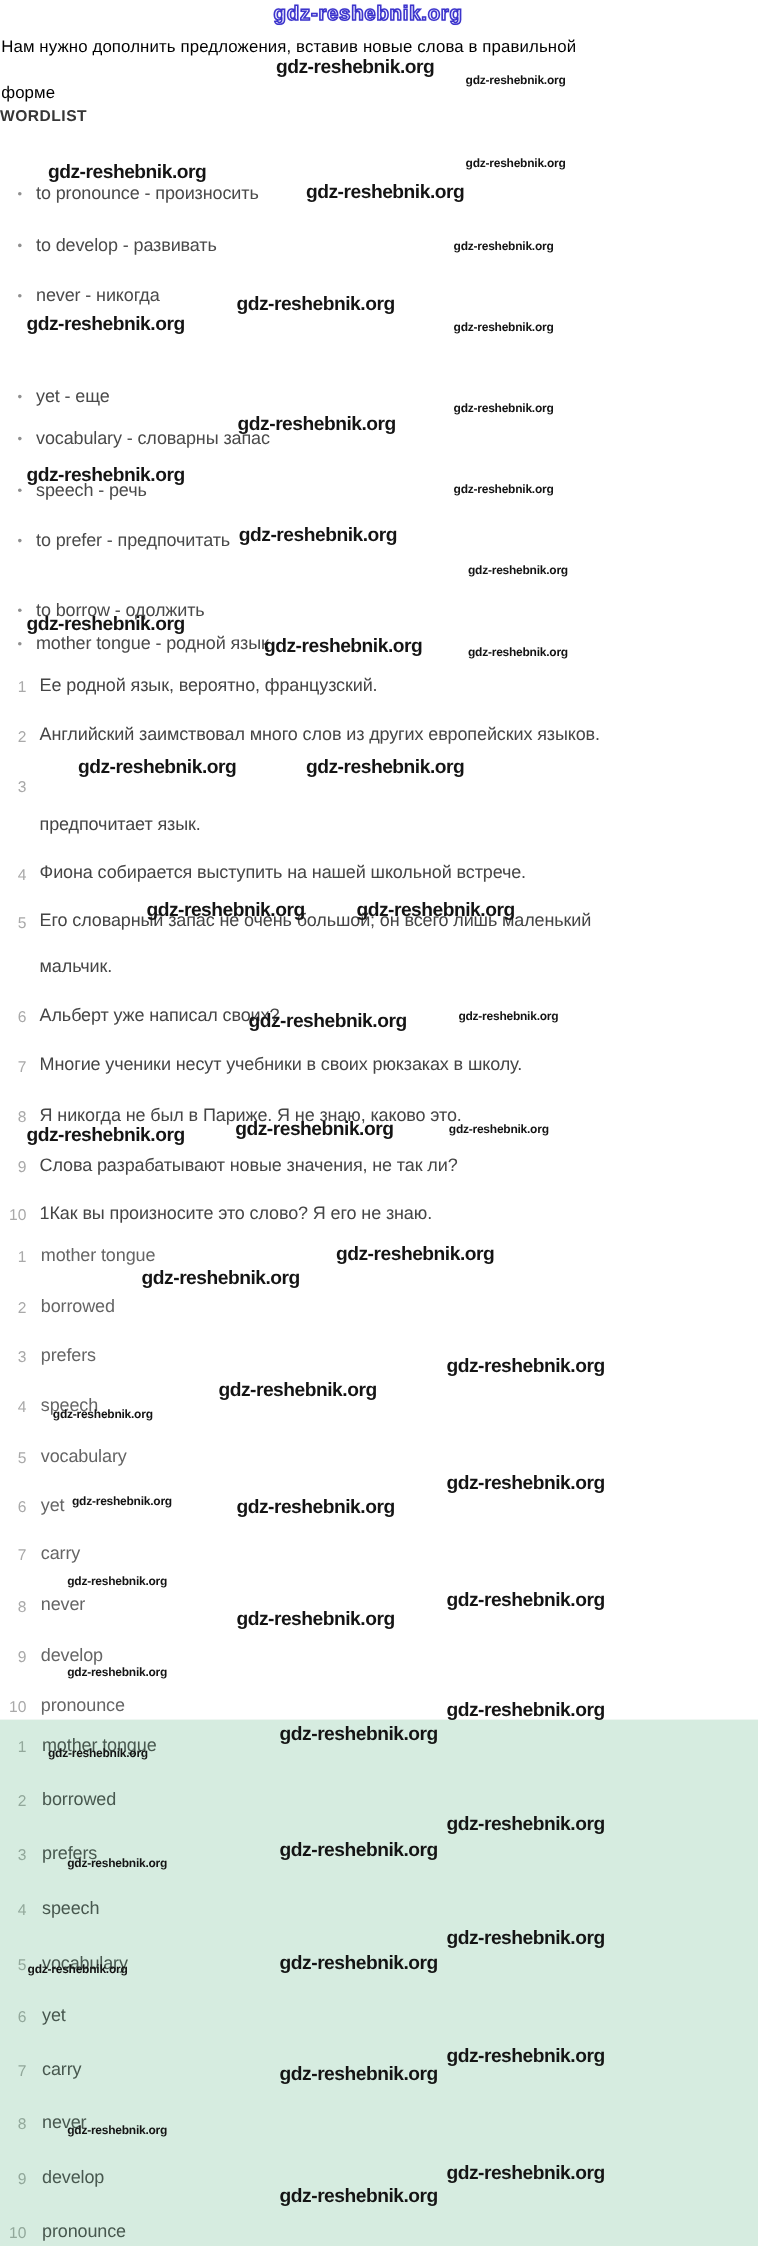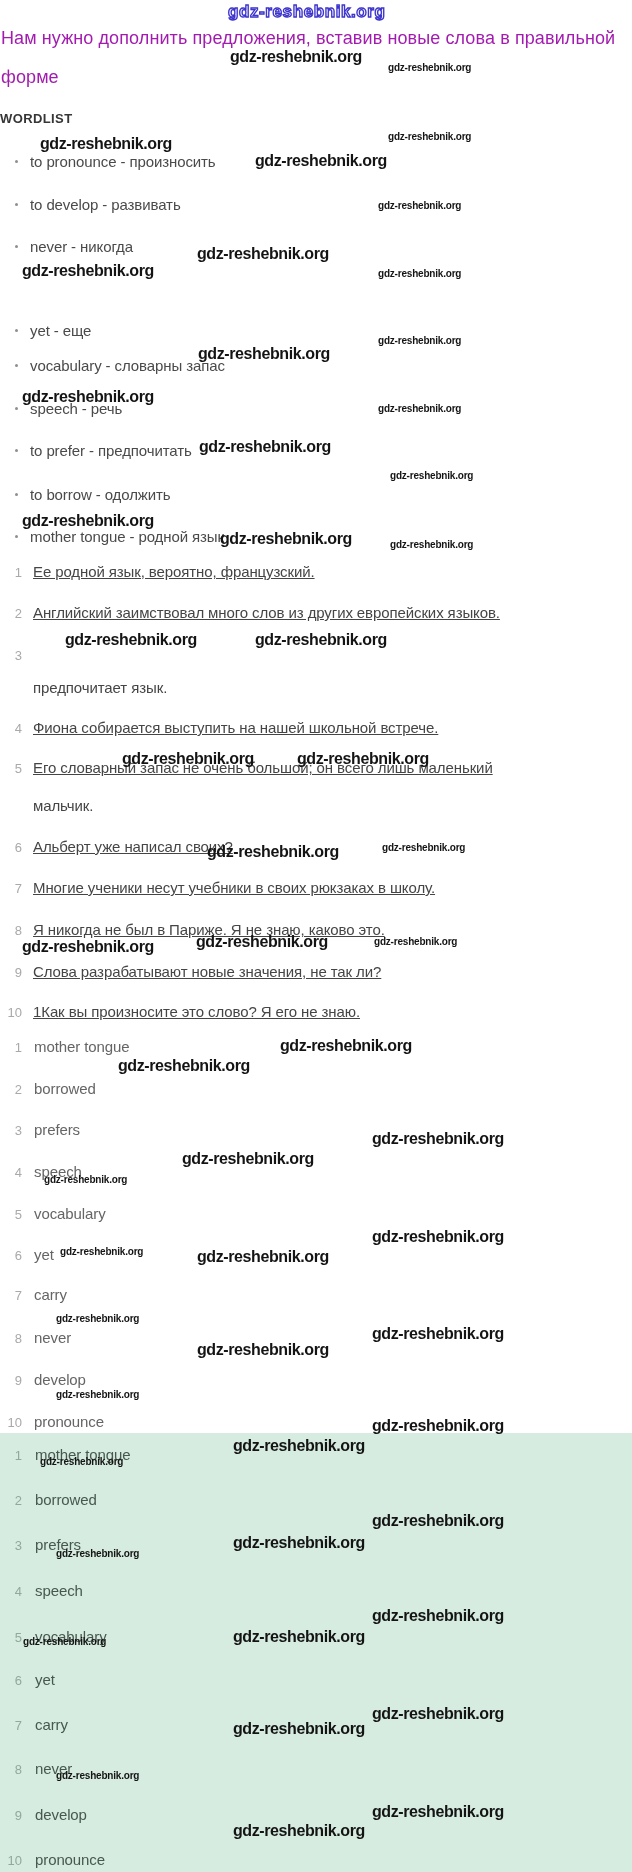--- a/index.html
+++ b/index.html
@@ -2,47 +2,47 @@
 <html><head>
 <meta charset="utf-8">
 <style>
   html,body{margin:0;padding:0;background:#e9e9e9;}
   .canvas{
     position:relative;width:632px;height:1872px;margin:0 auto;
     background:#ffffff;overflow:hidden;
     font-family:"Liberation Sans","DejaVu Sans",sans-serif;
   }
   .green-bg{position:absolute;left:0;top:1433px;width:632px;height:439px;background:#d6ece0;}
-  .task-line{position:absolute;left:1px;font-size:18px;line-height:18px;color:#a21caf;letter-spacing:.1px;white-space:nowrap;}
+  .task-line{position:absolute;left:1px;font-size:14px;line-height:18px;color:#000000;letter-spacing:.1px;white-space:nowrap;}
   .heading{position:absolute;left:0;font-size:13px;line-height:16px;font-weight:bold;color:#363636;letter-spacing:.4px;white-space:nowrap;}
   .row{position:absolute;left:0;width:632px;display:flex;align-items:flex-start;line-height:17px;white-space:nowrap;}
   .bullet{width:18px;flex:none;display:flex;justify-content:flex-end;padding-top:7px;}
   .bullet::after{content:"";width:3px;height:3px;border-radius:50%;background:#8f8f8f;}
   .num{width:22px;flex:none;text-align:right;font-size:13px;color:#a9a9a9;padding-top:1px;}
   .txt{margin-left:12px;font-size:15px;letter-spacing:-.1px;}
   .wl-txt{color:#4a4a4a;}
-  .sent-txt{margin-left:11px;color:#454545;text-decoration:underline;}
+  .sent-txt{margin-left:11px;color:#454545;}
   .cont{position:absolute;left:33px;font-size:15px;line-height:17px;color:#454545;letter-spacing:-.1px;white-space:nowrap;}
   .ans-txt{color:#656565;}
   .row.ans-g .num{color:#92a89b;}
   .row.ans-g .txt{margin-left:13px;color:#48584f;}
   .wm{position:absolute;color:#141414;white-space:nowrap;pointer-events:none;}
   .wm-big{font-size:16px;font-weight:600;letter-spacing:-.4px;}
   .wm-small{font-size:10px;font-weight:700;letter-spacing:-.2px;}
   .wm-header{font-size:17px;font-weight:700;letter-spacing:.6px;color:#f2f2ff;-webkit-text-stroke:1.3px #3c34cc;text-shadow:0 0 1px #3c34cc;}
 </style>
 </head>
 <body>
 
 <div class="canvas">
   <div class="green-bg" style="background: rgb(214, 236, 224);"></div>
 
   <div class="task-line" style="top:29px">Нам нужно дополнить предложения, вставив новые слова в правильной</div>
   <div class="task-line" style="top:68px">форме</div>
-  <div class="heading" style="top:111px">WORDLIST</div>
+  <div class="heading" style="top:89px">WORDLIST</div>
 
   <div class="row" style="top:153px">
       <span class="bullet"></span>
       <span class="txt wl-txt">to pronounce - произносить</span>
     </div>
   <div class="row" style="top:196px">
       <span class="bullet"></span>
       <span class="txt wl-txt">to develop - развивать</span>
     </div>
   <div class="row" style="top:238px">
@@ -58,21 +58,21 @@
       <span class="txt wl-txt">vocabulary - словарны запас</span>
     </div>
   <div class="row" style="top:400px">
       <span class="bullet"></span>
       <span class="txt wl-txt">speech - речь</span>
     </div>
   <div class="row" style="top:442px">
       <span class="bullet"></span>
       <span class="txt wl-txt">to prefer - предпочитать</span>
     </div>
-  <div class="row" style="top:486px">
+  <div class="row" style="top:500px">
       <span class="bullet"></span>
       <span class="txt wl-txt">to borrow - одолжить</span>
     </div>
   <div class="row" style="top:528px">
       <span class="bullet"></span>
       <span class="txt wl-txt">mother tongue - родной язык</span>
     </div>
 
   <div class="row" style="top:563px">
       <span class="num">1</span>

